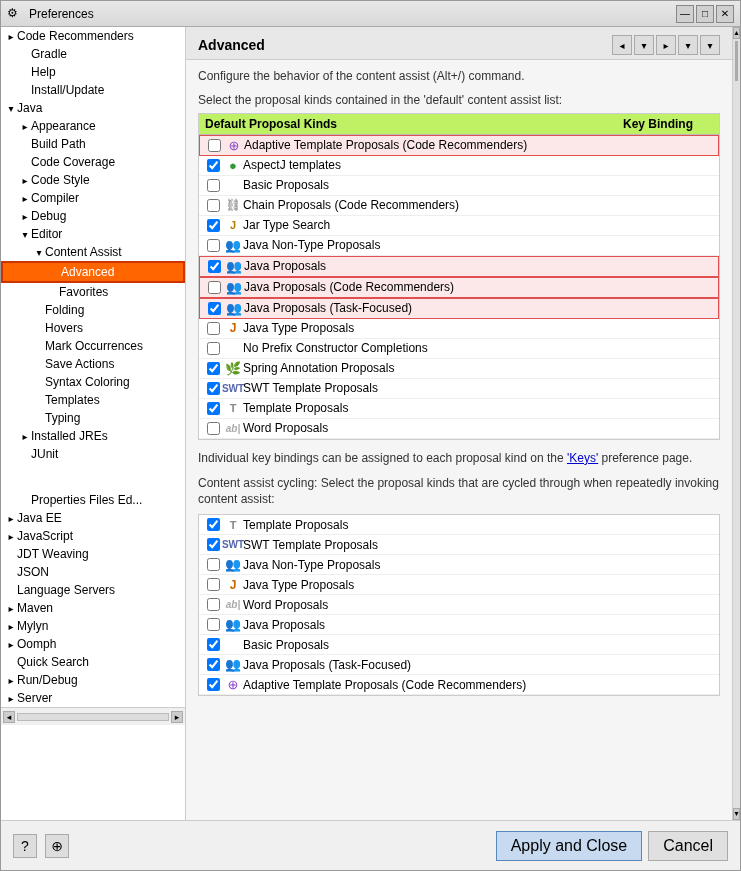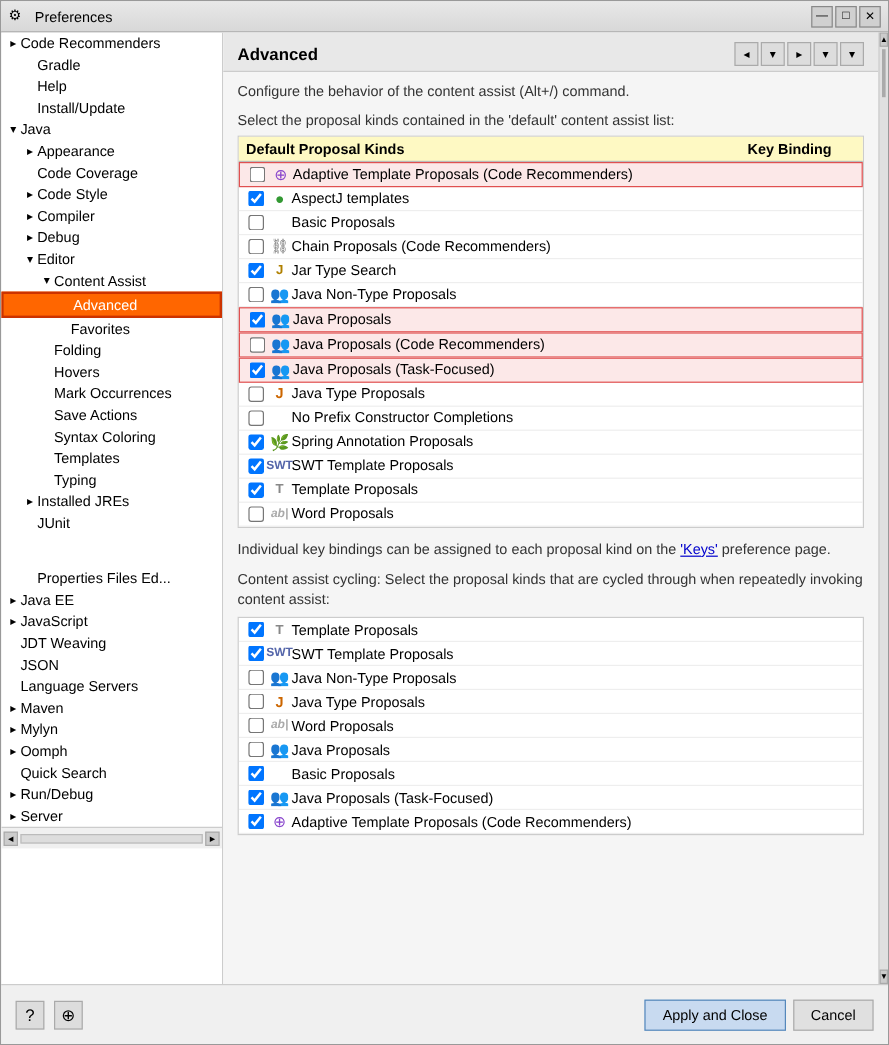--- a/index.html
+++ b/index.html
@@ -29,40 +29,40 @@
     .content-header { padding: 8px 12px 4px; border-bottom: 1px solid #ccc; background: #e8e8e8; display: flex; align-items: center; justify-content: space-between; flex-shrink: 0; }
     .content-title { font-size: 14px; font-weight: bold; }
     .nav-buttons { display: flex; gap: 2px; }
     .nav-btn { width: 20px; height: 20px; background: #ddd; border: 1px solid #aaa; display: flex; align-items: center; justify-content: center; font-size: 10px; cursor: pointer; }
 
     .content-body { flex: 1; padding: 8px 12px; overflow-y: auto; background: #f5f5f5; }
     .desc-text { margin-bottom: 8px; color: #333; line-height: 1.4; }
     .section-label { margin-bottom: 6px; color: #333; }
 
     .proposal-table { background: #fff; border: 1px solid #ccc; width: 100%; margin-bottom: 10px; }
-    .proposal-header { display: flex; background: #fef9c3; border-bottom: 1px solid #bbb; padding: 3px 6px; font-weight: bold; }
+    .proposal-header { display: flex; background: #bef264; border-bottom: 1px solid #bbb; padding: 3px 6px; font-weight: bold; }
     .proposal-header-col1 { flex: 1; }
     .proposal-header-col2 { width: 90px; }
 
     input[type="checkbox"] { width: 13px; height: 13px; margin: 0; cursor: pointer; }
 
     .keys-link { color: #0000cc; text-decoration: underline; cursor: pointer; }
 
     .cycling-section { margin-top: 8px; }
     .cycling-desc { margin-bottom: 6px; color: #333; line-height: 1.4; }
     .cycling-area { display: flex; gap: 8px; }
     .cycling-list { flex: 1; background: #fff; border: 1px solid #ccc; min-height: 160px; max-height: 200px; overflow-y: auto; }
     .cycling-buttons { display: flex; flex-direction: column; gap: 4px; }
     .cycle-btn { width: 60px; padding: 3px 6px; background: #e0e0e0; border: 1px solid #aaa; cursor: pointer; text-align: center; font-size: 12px; }
     .cycle-btn:disabled { color: #aaa; cursor: default; }
 
     .bottom-bar { height: 50px; background: #f0f0f0; border-top: 1px solid #ccc; display: flex; align-items: center; justify-content: space-between; padding: 0 12px; flex-shrink: 0; }
     .bottom-left { display: flex; gap: 8px; }
     .bottom-right { display: flex; gap: 6px; }
-    .bottom-btn { padding: 5px 14px; background: #e0e0e0; border: 1px solid #aaa; cursor: pointer; font-size: 12px; }
+    .bottom-btn { padding: 5px 14px; background: #e0e0e0; border: 1px solid #aaa; cursor: pointer; font-size: 16px; }
     .bottom-btn.primary { background: #c8daf0; border: 1px solid #5588bb; }
     .bottom-icon-btn { width: 24px; height: 24px; background: #ddd; border: 1px solid #aaa; display: flex; align-items: center; justify-content: center; cursor: pointer; font-size: 14px; }
 
     
     ::-webkit-scrollbar { width: 8px; height: 8px; }
     ::-webkit-scrollbar-track { background: #e0e0e0; }
     ::-webkit-scrollbar-thumb { background: #aaa; border: 1px solid #999; }
   </style>
 </head>
 <body>
@@ -101,20 +101,24 @@
             <span style="width: 12px; text-align: center; font-size: 10px; flex-shrink: 0;"></span>
             <span>Install/Update</span>
           </div>
           <div style="display: flex; align-items: center; padding: 2px 0px 2px 4px; cursor: pointer; min-height: 18px;">
             <span style="width: 12px; text-align: center; font-size: 10px; flex-shrink: 0;">▾</span>
             <span>Java</span>
           </div>
           <div style="display: flex; align-items: center; padding: 2px 0px 2px 18px; cursor: pointer; min-height: 18px;">
             <span style="width: 12px; text-align: center; font-size: 10px; flex-shrink: 0;">▸</span>
             <span>Appearance</span>
+          </div>
+          <div style="display: flex; align-items: center; padding: 2px 0px 2px 18px; cursor: pointer; min-height: 18px;">
+            <span style="width: 12px; text-align: center; font-size: 10px; flex-shrink: 0;"></span>
+            <span>Build Path</span>
           </div>
           <div style="display: flex; align-items: center; padding: 2px 0px 2px 18px; cursor: pointer; min-height: 18px;">
             <span style="width: 12px; text-align: center; font-size: 10px; flex-shrink: 0;"></span>
             <span>Code Coverage</span>
           </div>
           <div style="display: flex; align-items: center; padding: 2px 0px 2px 18px; cursor: pointer; min-height: 18px;">
             <span style="width: 12px; text-align: center; font-size: 10px; flex-shrink: 0;">▸</span>
             <span>Code Style</span>
           </div>
           <div style="display: flex; align-items: center; padding: 2px 0px 2px 18px; cursor: pointer; min-height: 18px;">

